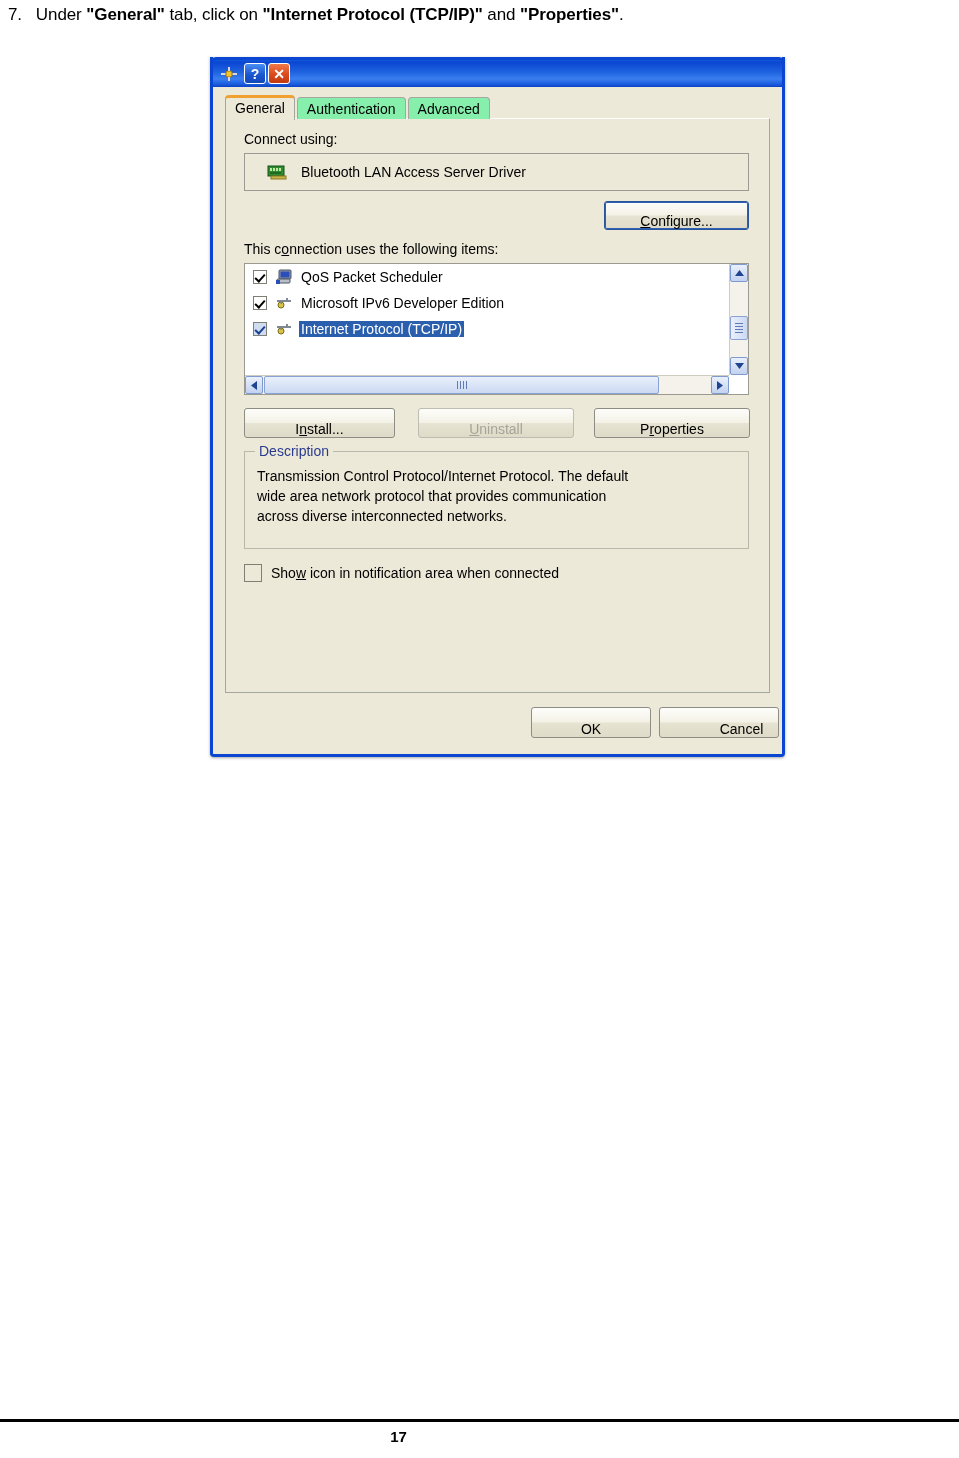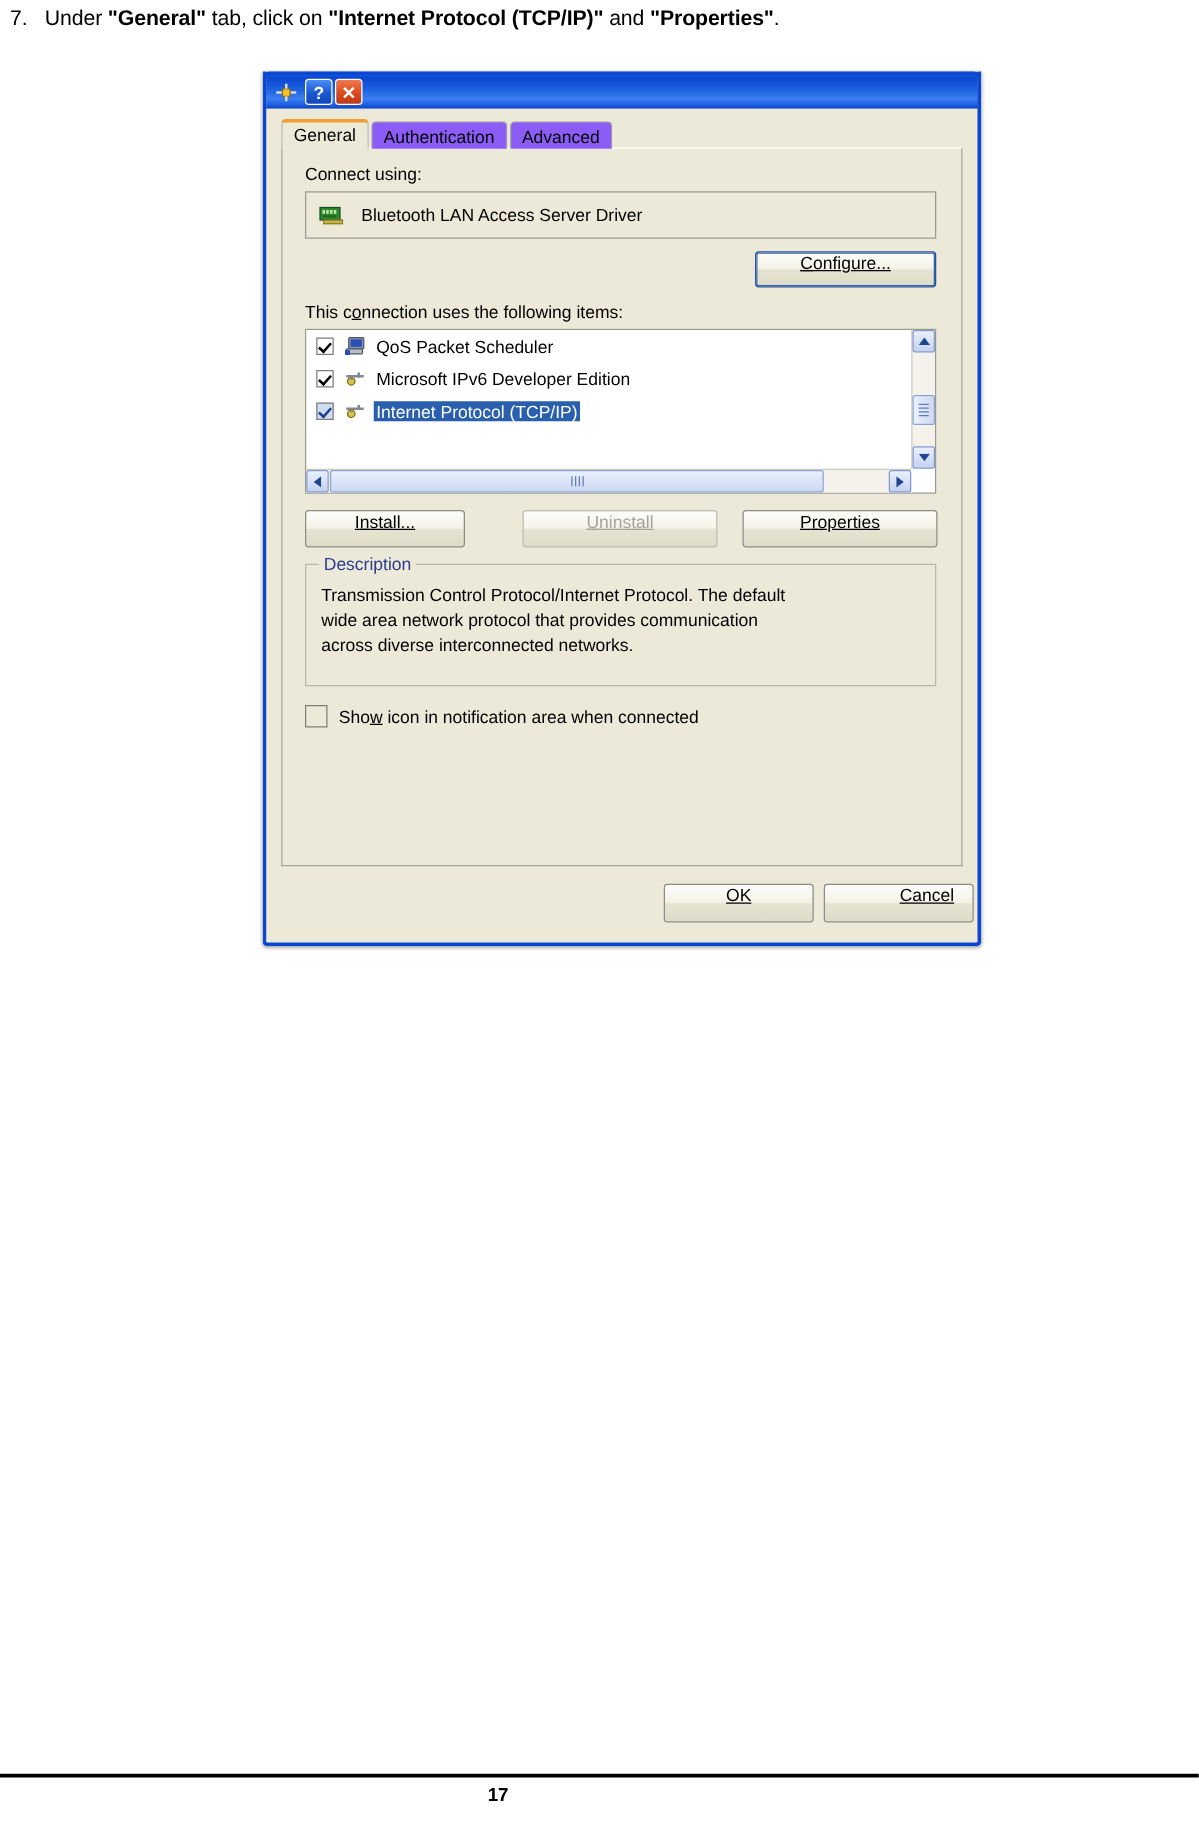--- a/index.html
+++ b/index.html
@@ -99,21 +99,21 @@
     display: flex;
     align-items: flex-end;
     height: 24px;
     z-index: 3;
   }
   .tab {
     height: 22px;
     padding: 0 9px;
     font-size: 14px;
     line-height: 22px;
-    background: #8b5cf6;
+    background: #86efac;
     border: 1px solid #a6a6a0;
     border-bottom: none;
     border-radius: 4px 4px 0 0;
     margin-right: 2px;
     box-sizing: border-box;
     color: #000;
   }
   .tab.active {
     background: #ece9d8;
     border-top: 3px solid #f0a030;
@@ -150,39 +150,38 @@
   
   .connect-box {
     position: absolute;
     left: 18px; top: 34px;
     width: 505px; height: 38px;
     background: #ece9d8;
     border: 1px solid #9a9a92;
     box-sizing: border-box;
     display: flex;
     align-items: center;
-    padding-left: 10px;
+    padding-left: 22px;
   }
   .nic-icon { width: 22px; height: 18px; position: relative; flex: 0 0 auto; margin-right: 12px; }
   .connect-text { font-size: 14px; }
 
   
   .btn {
     font-family: "Liberation Sans", sans-serif;
     font-size: 14px;
     background: linear-gradient(to bottom, #fdfdfb 0%, #f4f2e6 48%, #e6e3d2 52%, #dedbc8 100%);
     border: 1px solid #8d8d85;
     border-radius: 3px;
     color: #000;
     display: flex;
-    align-items: flex-start;
+    align-items: flex-end;
     justify-content: center;
     box-sizing: border-box;
     position: absolute;
-    text-decoration: underline;
   }
   .btn.focused {
     border: 1px solid #28559c;
     box-shadow: 0 0 0 1px #2f5fb0 inset;
   }
   .btn.disabled { color: #a6a49a; border-color: #bdbbb2; }
   .btn u { text-decoration: underline; }
 
   #configure-btn { left: 378px; top: 82px; width: 145px; height: 29px; }
 
@@ -282,21 +281,21 @@
     box-sizing: border-box;
     display: flex; align-items: center; justify-content: center;
     margin: 0 1px;
     flex: 0 0 auto;
   }
   .h-grip { width: 10px; height: 8px; display: flex; justify-content: space-between; }
   .h-grip i { display: block; width: 1px; background: #5e7bb5; }
   .h-track-gap { flex: 1 1 auto; }
 
   
-  #install-btn   { left: 18px;  top: 289px; width: 128px; height: 30px; }
+  #install-btn   { left: 18px;  top: 289px; width: 151px; height: 30px; }
   #uninstall-btn { left: 192px; top: 289px; width: 156px; height: 30px; }
   #properties-btn{ left: 368px; top: 289px; width: 156px; height: 30px; }
 
   
   .groupbox {
     position: absolute;
     left: 18px; top: 332px;
     width: 505px; height: 98px;
     border: 1px solid #b9b7ab;
     box-sizing: border-box;

